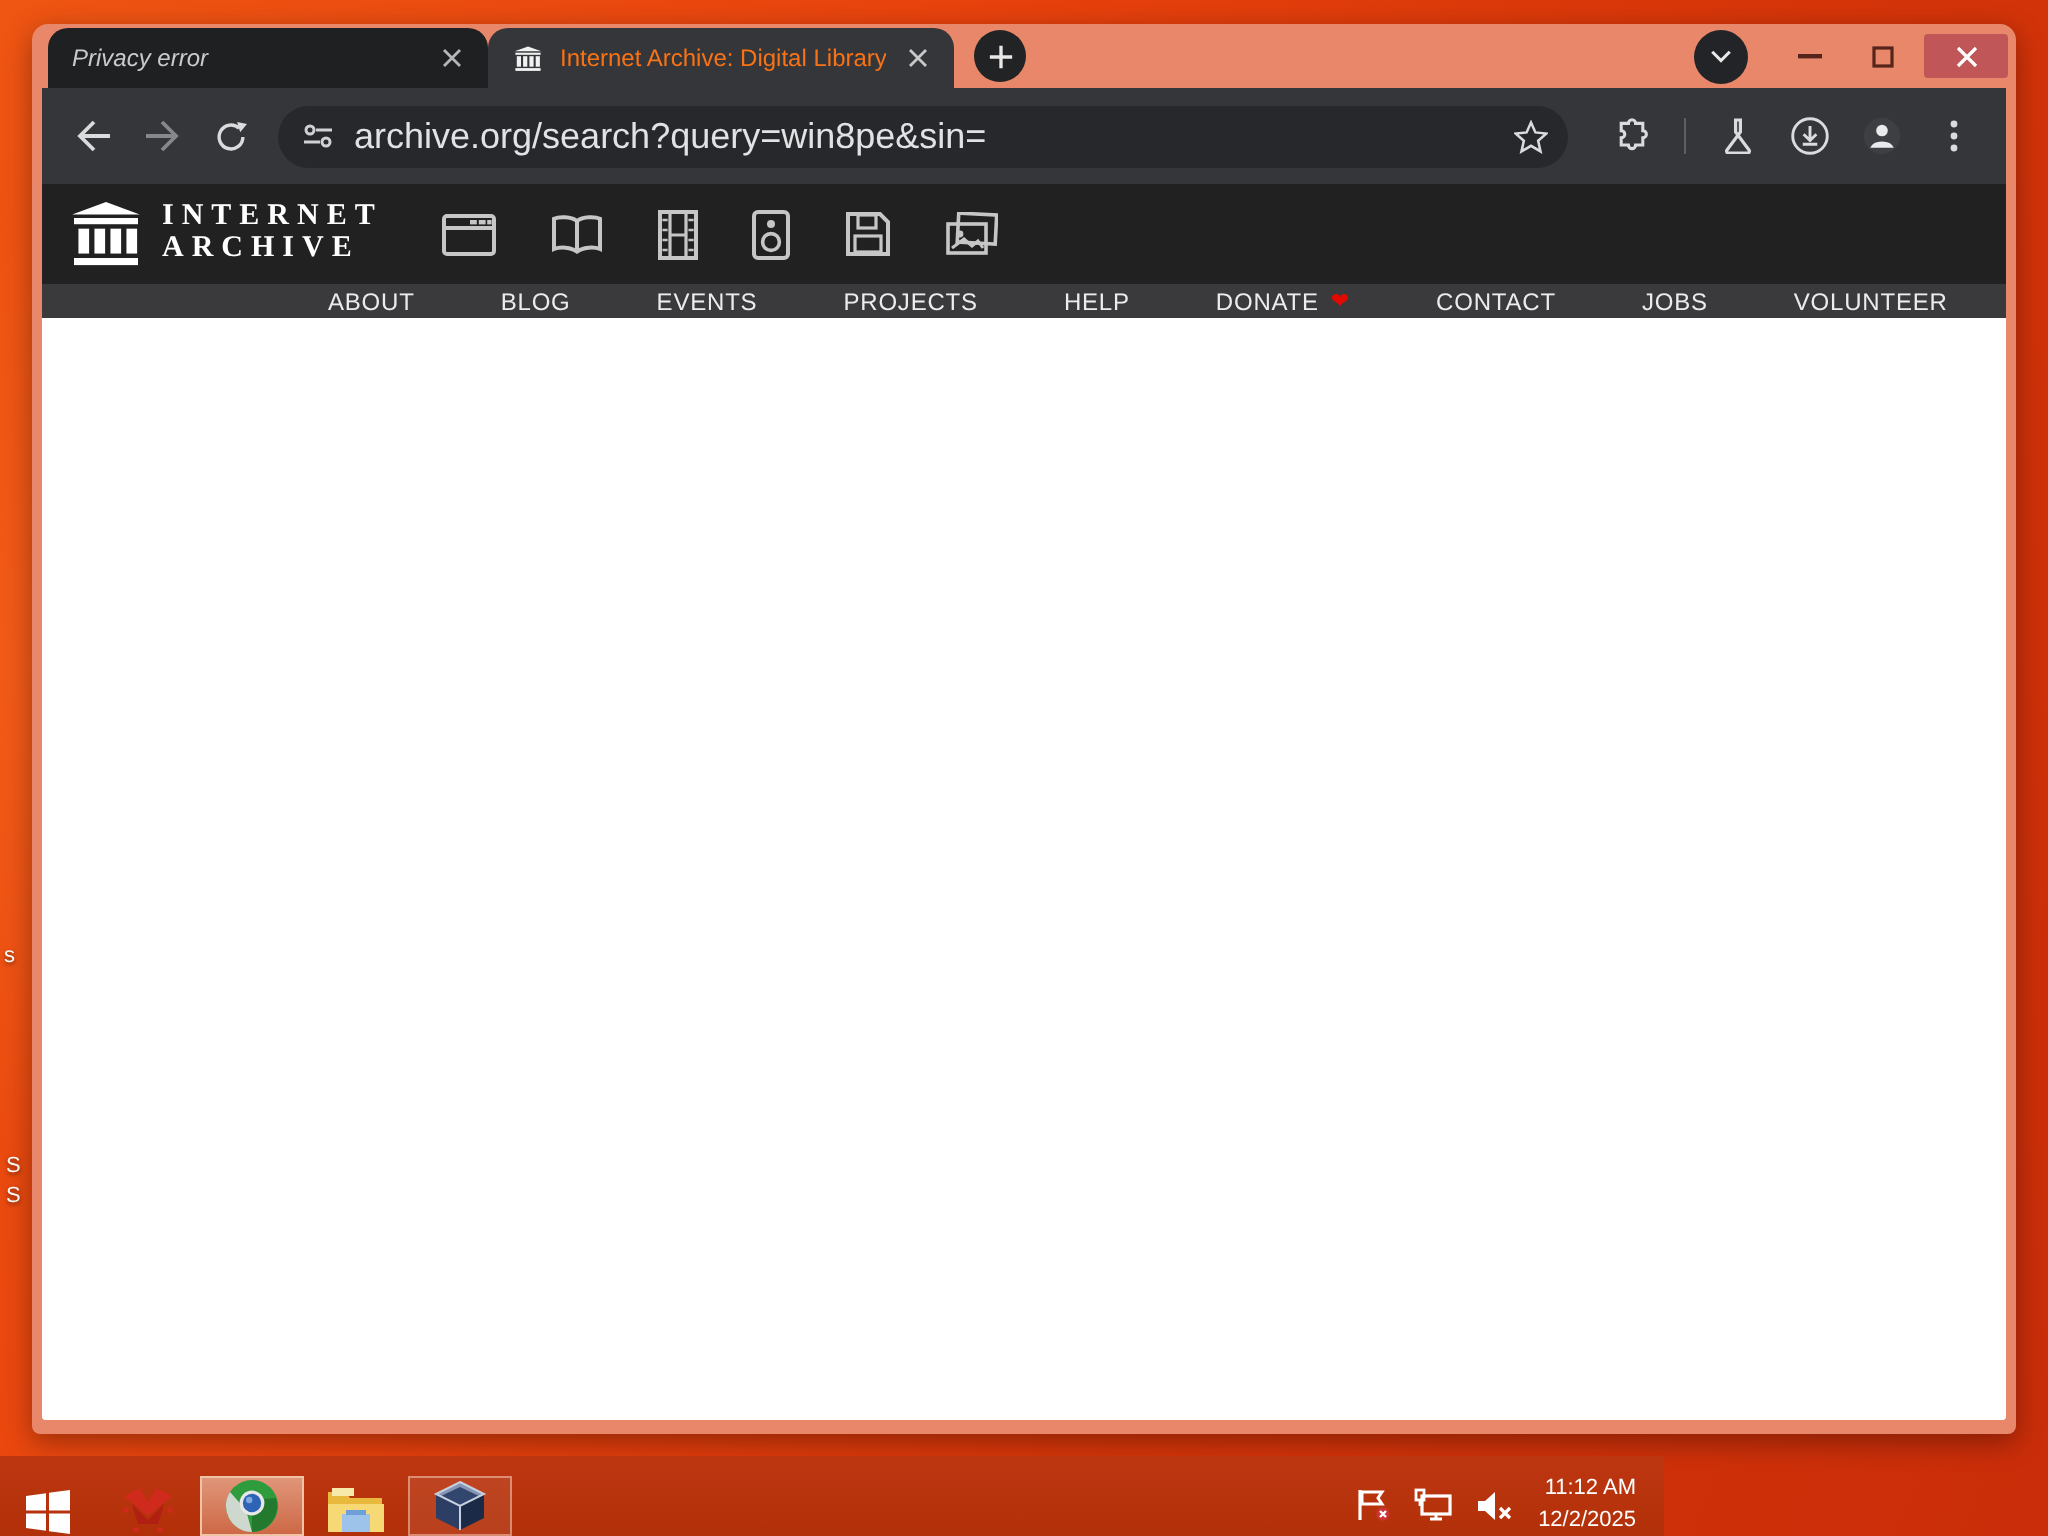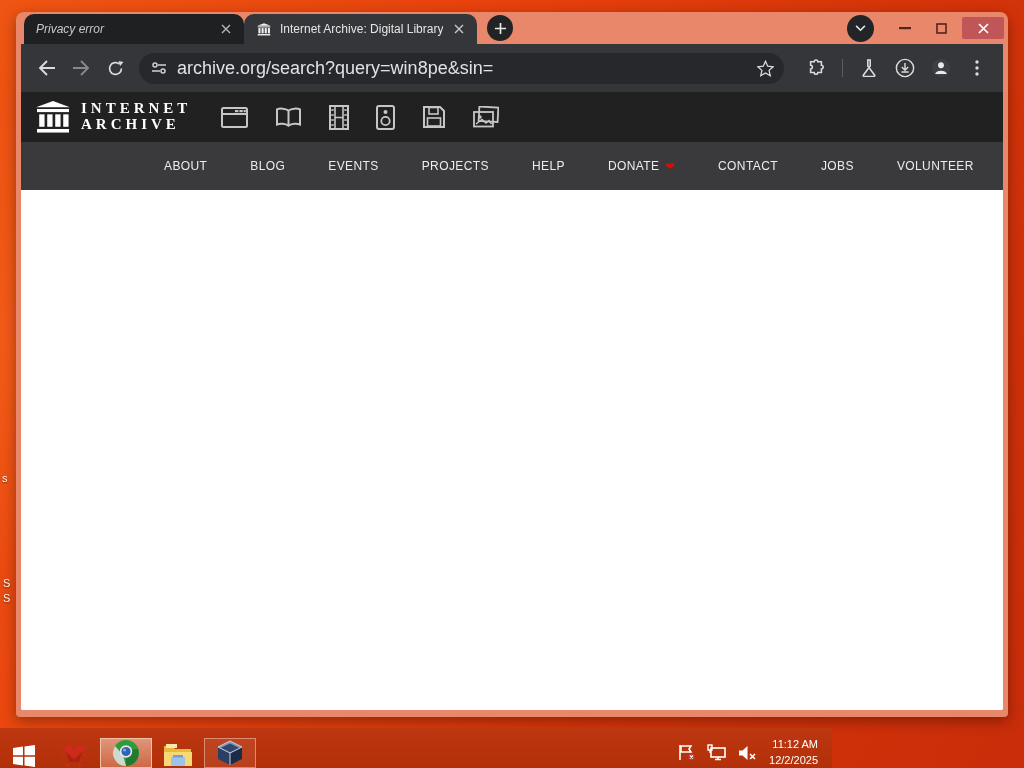--- a/index.html
+++ b/index.html
@@ -19,21 +19,21 @@
     background:#e8876a; border-radius:8px 8px 4px 4px;
     box-shadow:0 4px 14px rgba(0,0,0,.35);
   }
   .tabstrip { height:32px; display:flex; align-items:flex-end; padding-left:8px; position:relative; }
   .tab {
     height:30px; display:flex; align-items:center; gap:8px;
     padding:0 10px 0 12px; border-radius:10px 10px 0 0; font-size:12px;
     max-width:242px; min-width:220px; cursor:pointer;
   }
   .tab.inactive { background:#1f2021; color:#c8cacb;font-style:italic; }
-  .tab.active   { background:#343639; color:#e5e5e5; }
+  .tab.active   { background:#343639; color:#f97316; }
   .tab-title { flex:1; overflow:hidden; white-space:nowrap; text-overflow:ellipsis; }
   .tab-close { width:16px; height:16px; display:flex; align-items:center; justify-content:center; border-radius:50%; }
   .tab-close svg { display:block; }
   .favicon { width:16px; height:16px; flex:none; display:flex; align-items:center; justify-content:center; }
   .newtab-btn {
     width:26px; height:26px; margin:0 0 3px 10px; border-radius:50%;
     background:#222325; display:flex; align-items:center; justify-content:center; cursor:pointer;
   }
   .win-controls { position:absolute; right:4px; top:0; height:32px; display:flex; align-items:center; gap:6px; }
   .tabsearch-btn {
@@ -59,21 +59,21 @@
   .ia-header { height:50px; background:#212121; display:flex; align-items:center; padding:0 14px; flex:none; }
   .ia-logo { display:flex; align-items:center; gap:10px; cursor:pointer; }
   .ia-logotype { font-family:"Liberation Serif", serif; font-weight:bold; color:#fff; font-size:15px; line-height:1.05; letter-spacing:4px; }
   .media-icons { display:flex; align-items:center; gap:27px; margin-left:30px; }
   .media-icons span { display:flex; }
   .ia-right { margin-left:auto; display:flex; align-items:center; gap:16px; }
   .auth-text { color:#c3c3c3; font-size:13px; letter-spacing:.5px; cursor:pointer; }
   .ia-search { width:133px; height:27px; background:#fff; border-radius:14px; display:flex; align-items:center; padding:0 8px; gap:5px; }
   .ia-search input { border:none; outline:none; width:90px; font-size:14px; color:#333; background:transparent; font-family:"Liberation Sans",sans-serif; }
   .ia-search input::placeholder { color:#9d9d9d; }
-  .ia-nav { height:48px; background:#3a3a3c; display:flex; align-items:center; gap:43px; padding-left:143px; flex:none; }
+  .ia-nav { height:17px; background:#3a3a3c; display:flex; align-items:center; gap:43px; padding-left:143px; flex:none; }
   .ia-nav .nav-item { color:#ececec; font-size:12px; letter-spacing:.4px; cursor:pointer; display:flex; align-items:center; gap:6px; }
   .heart { color:#e00b00; font-size:11px; }
   .page-content { flex:1; background:#ffffff; }
 
   
   .taskbar {
     position:absolute; left:0; bottom:0; width:832px; height:40px;
     background:linear-gradient(180deg,#bd3711,#b23009); display:flex; align-items:flex-end;
   }
   .task-btn { width:52px; display:flex; align-items:center; justify-content:center; cursor:pointer; }

